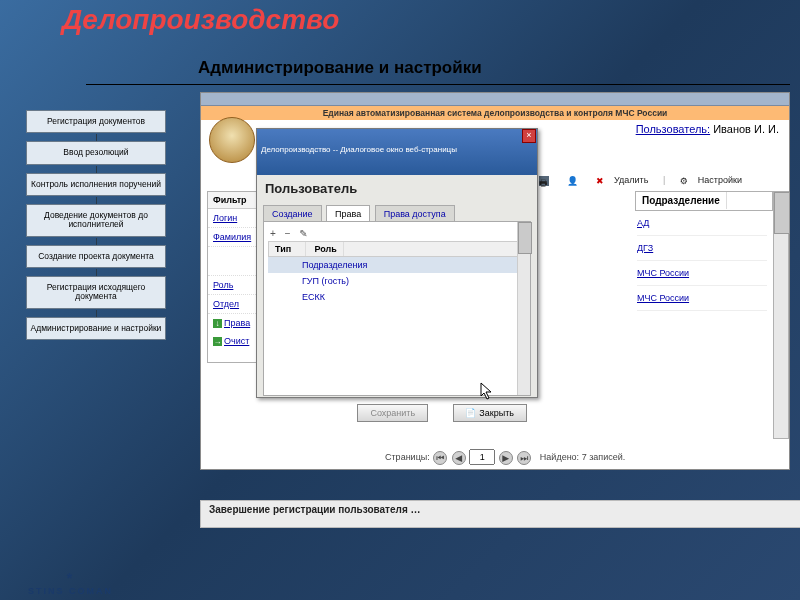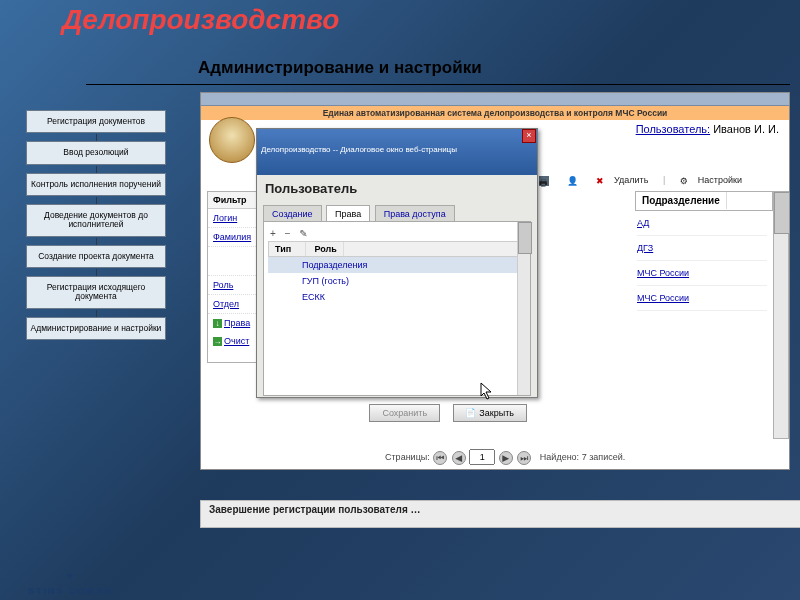--- a/index.html
+++ b/index.html
@@ -48,21 +48,21 @@
 .mini-tb{font-size:10px;color:#555;padding:2px}
 .mini-tb span{margin-right:6px}
 .role-grid-hd{background:#f0f0f0;border:1px solid #ccc;font-size:9px;font-weight:bold}
 .role-grid-hd span{display:inline-block;padding:2px 6px;border-right:1px solid #ddd}
 .role-row{font-size:9px;padding:3px 6px}
 .role-row a{color:#00a;margin-left:28px}
 .role-row.sel{background:#d8e2ee}
 .inner-scroll{position:absolute;right:0;top:0;bottom:0;width:12px;background:#e8e8e8;border-left:1px solid #ccc}
 .inner-scroll .isthumb{width:100%;height:30px;background:#cacaca;border:1px solid #999}
 .dlg-btns{text-align:right;padding:6px 10px}
-.dlg-btn{display:inline-block;font-size:9px;padding:3px 12px;background:linear-gradient(#f8f8f8,#d8d8d8);border:1px solid #888;margin-left:8px}
+.dlg-btn{display:inline-block;font-size:9px;padding:3px 12px;background:linear-gradient(#f8f8f8,#d8d8d8);border:1px solid #888;margin-left:20px}
 .dlg-btn.disabled{color:#888}
 .cursor{position:absolute;left:480px;top:382px;width:14px;height:18px;pointer-events:none}
 .status-box{position:absolute;left:200px;top:500px;width:588px;height:20px;background:#ececec;border:1px solid #bbb;font-size:10px;font-weight:bold;padding:3px 8px;color:#222}
 .logo{position:absolute;left:28px;top:570px;font-size:9px;letter-spacing:2px;color:#1a3a6a;font-weight:bold}
 .logo::before{content:"*";display:block;text-align:center;font-size:14px;color:#1a3a6a}
 </style>
 </head>
 <body>
 
 <div class="main-title">Делопроизводство</div>

